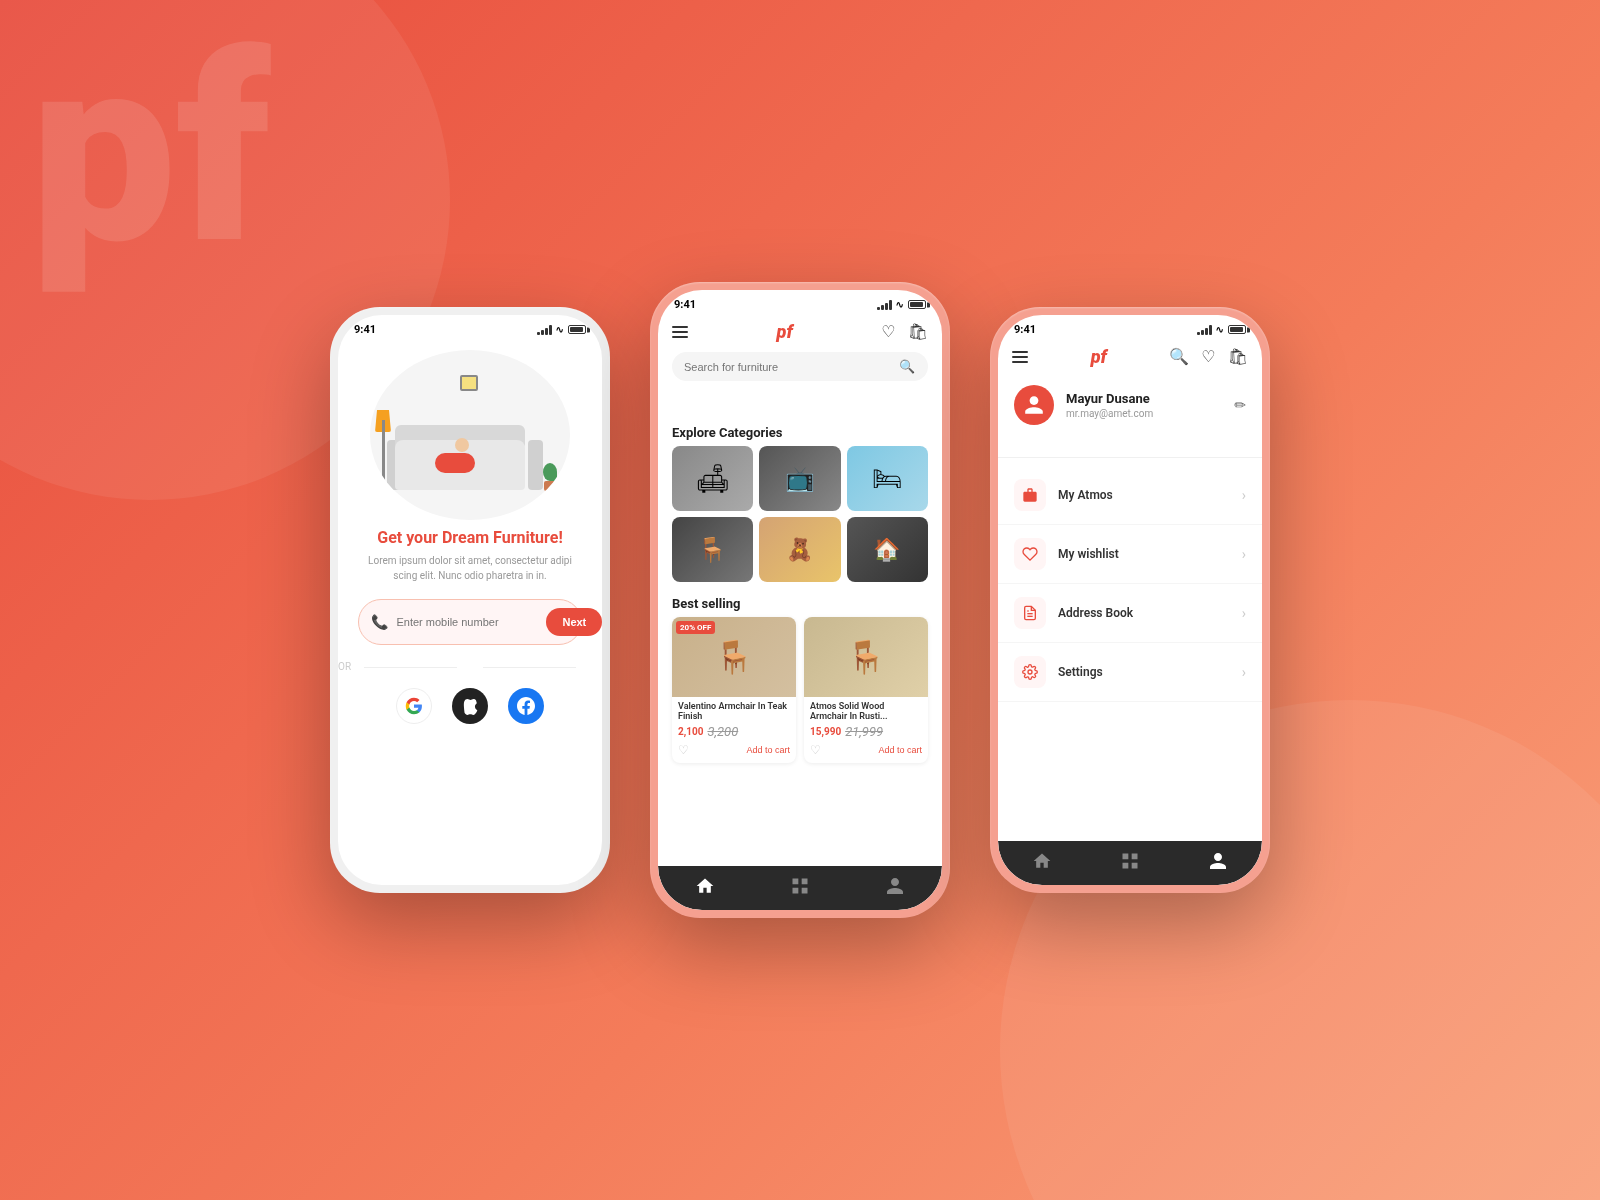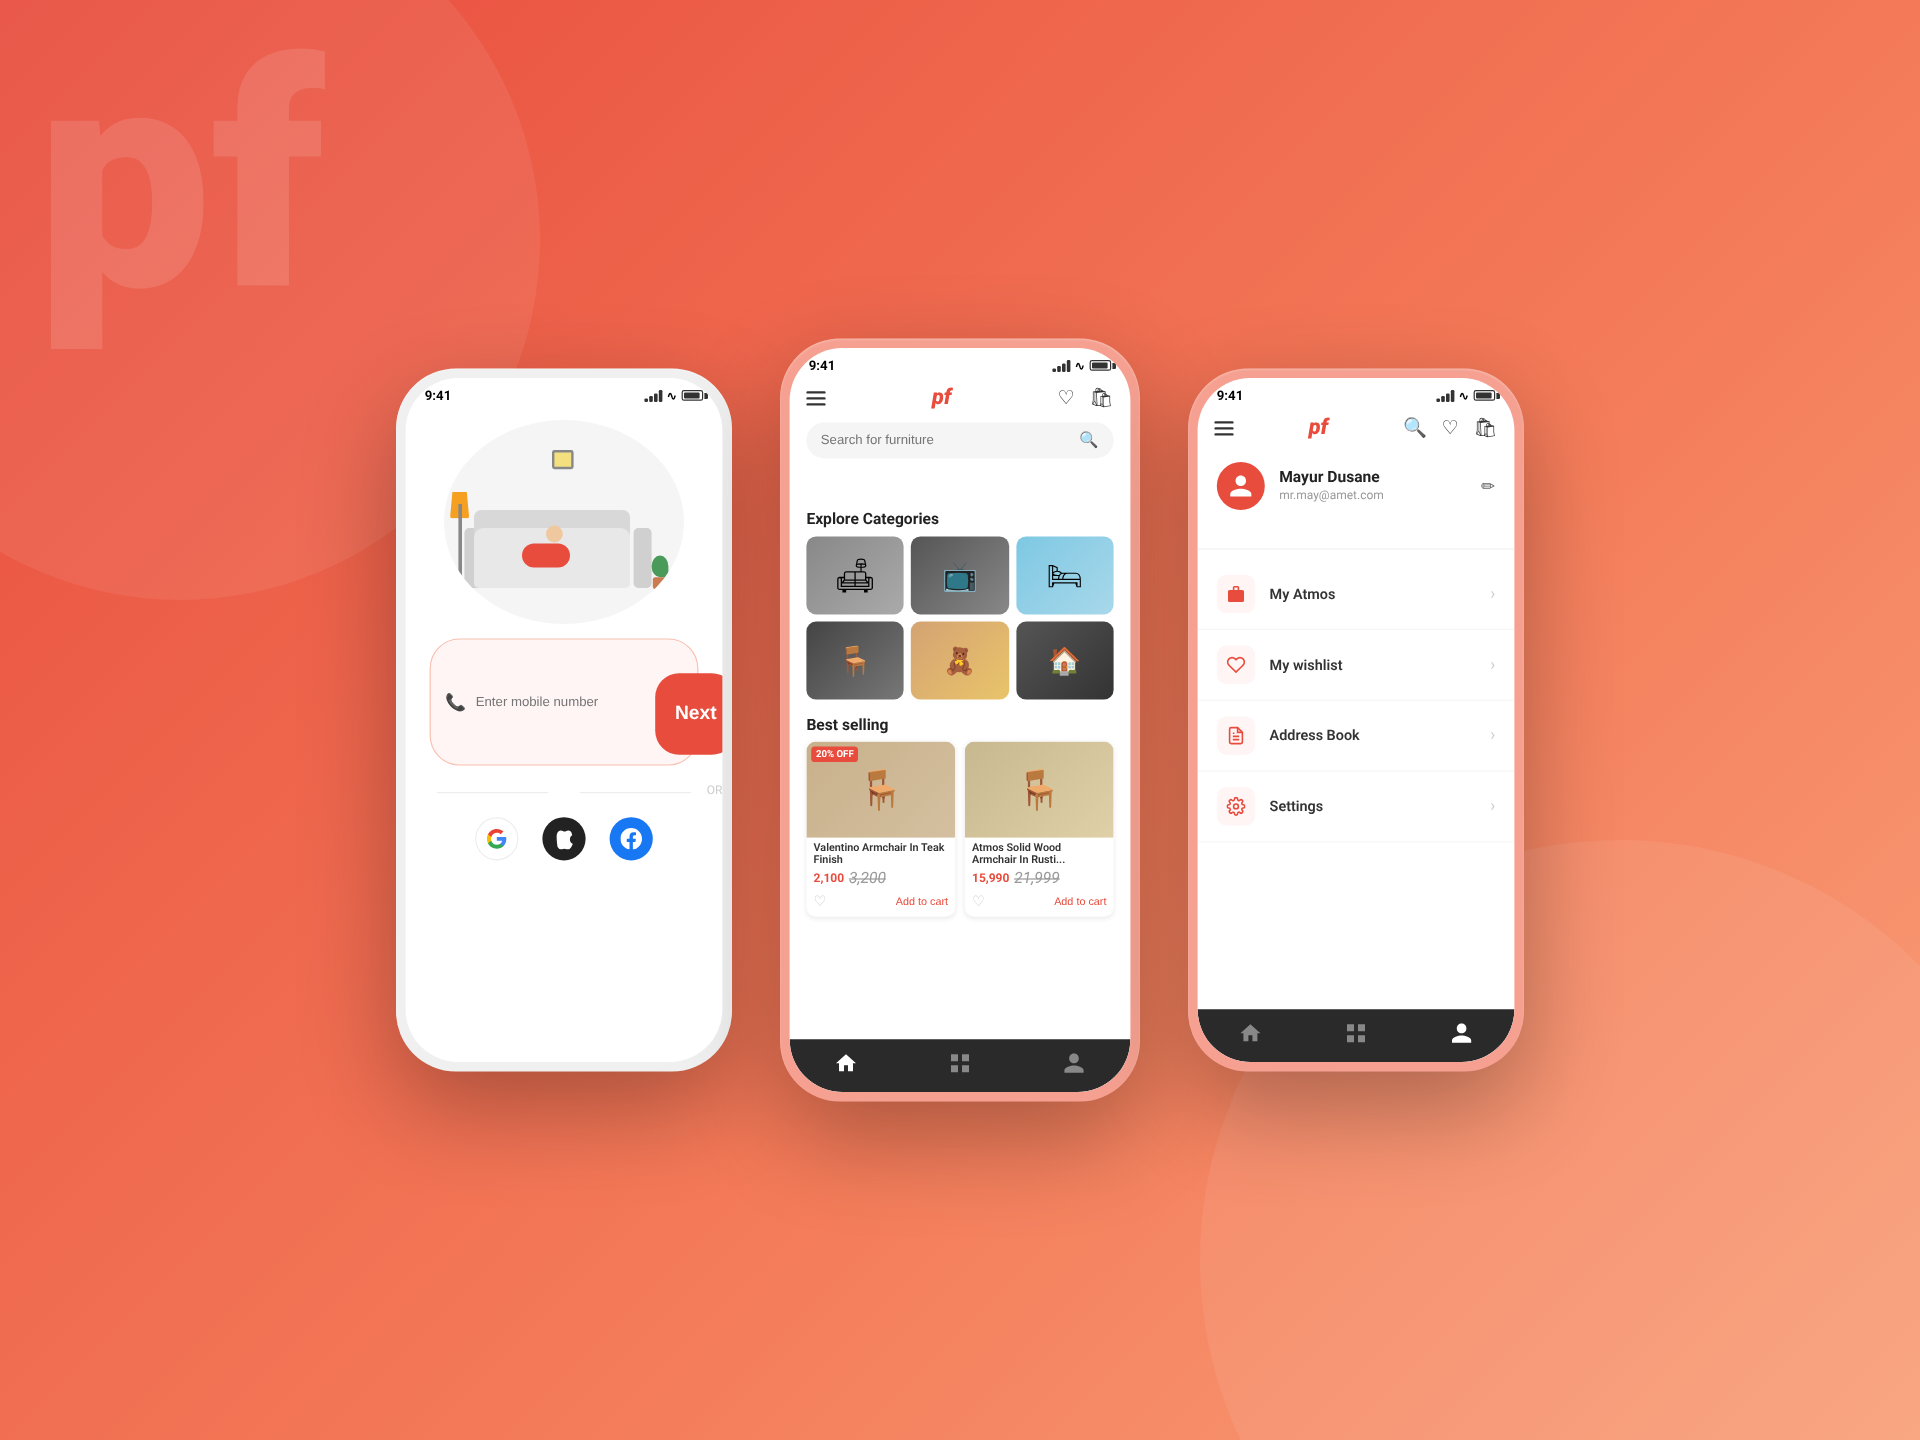--- a/index.html
+++ b/index.html
@@ -324,30 +324,29 @@
       background: transparent;
       font-size: 11px;
       color: #ccc;
       outline: none;
     }
     .next-btn {
       background: #e84c3d;
       color: white;
       border: none;
       border-radius: 20px;
-      padding: 25px 16px;
-      font-size: 16px;
+      padding: 8px 16px;
+      font-size: 11px;
       font-weight: 600;
       cursor: pointer;
       white-space: nowrap;
-      margin-top: 20px;
     }
 
     .phone1-divider {
-      text-align: right;
+      text-align: left;
       color: #ccc;
       font-size: 10px;
       padding: 8px 0;
       position: relative;
     }
     .phone1-divider::before, .phone1-divider::after {
       content: '';
       position: absolute;
       top: 50%;
       width: 35%;
@@ -650,20 +649,24 @@
               </div>
               <div class="plant">
                 <div class="plant-leaf"></div>
                 <div class="plant-pot"></div>
               </div>
               <div class="picture-frame"></div>
             </div>
           </div>
         </div>
 
+        <div class="phone1-tagline">
+          <h2>Get your Dream Furniture!</h2>
+          <p>Lorem ipsum dolor sit amet, consectetur adipi scing elit. Nunc odio pharetra in in.</p>
+        </div>
 
         <div class="phone1-login">
           <div class="phone-input-row">
             <span class="phone-icon">📞</span>
             <input class="phone-input" type="text" placeholder="Enter mobile number" style="">
             <button class="next-btn">Next</button>
           </div>
         </div>
 
         <div class="phone1-divider">OR</div>

